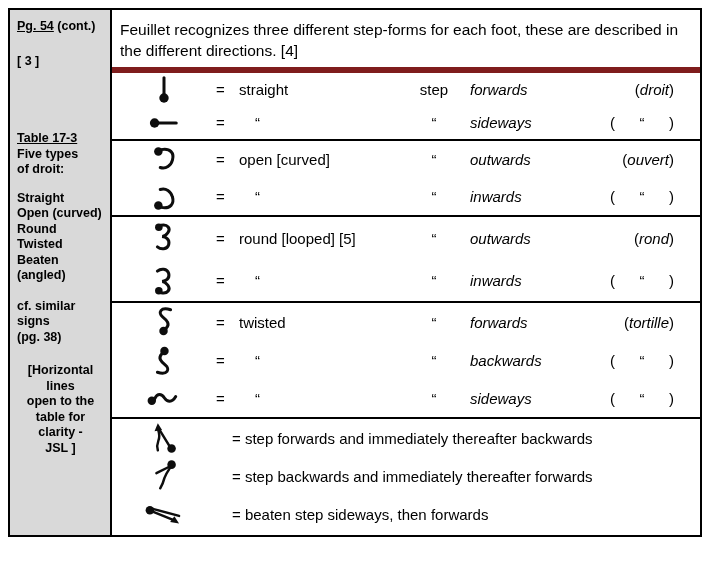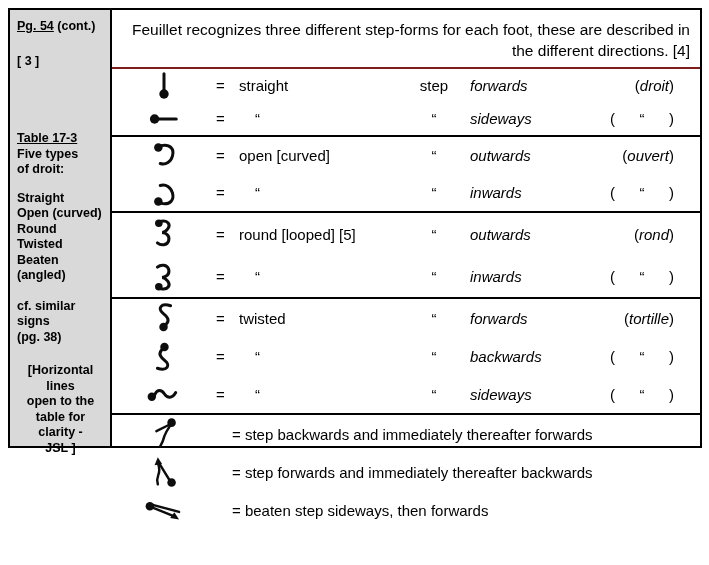--- a/index.html
+++ b/index.html
@@ -6,21 +6,21 @@
   html,body { background:#ffffff; }
   body {
     font-family:"Liberation Sans","DejaVu Sans",sans-serif;
     color:#000;
     width:709px; height:565px;
     position:relative;
     overflow:hidden;
   }
   .frame {
     position:absolute; left:8px; top:8px;
-    width:694px; height:440px;
+    width:694px; height:529px;
     border:2px solid #000;
     display:flex;
     background:#fff;
   }
   
   .sidebar {
     width:102px; flex:0 0 102px;
     background:#d9d9d9;
     border-right:2px solid #000;
     padding:9px 6px 6px 7px;
@@ -30,23 +30,22 @@
   .sb-note3 { margin-top:19px; }
   .sb-tableref { margin-top:62px; }
   .sb-types { margin-top:13px; }
   .sb-crossref { margin-top:15px; }
   .sb-jsl { margin-top:18px;text-align:center; }
   
   .main { flex:1; display:flex; flex-direction:column; background:#fff; }
   .hdr {
     padding:9px 10px 6px 8px;
     font-size:15.5px; line-height:21px;
-    border-bottom:2px solid #7f1d1d;
+    border-bottom:6px solid #7f1d1d;
     flex:0 0 56px;
-    text-align:right;
   }
   .sec { border-bottom:2px solid #000; }
   .sec.last { border-bottom:none; flex:1; display:flex; flex-direction:column; }
   .row {
     display:flex; align-items:center;
     padding-right:26px;
     font-size:15px;
   }
   .sec1 .row { height:33px; }
   .sec2 .row { height:37px; }
@@ -281,37 +280,37 @@
               <span>)</span>
             </span>
           </div>
       </div>
     </section>
 
     <section class="sec sec5 last">
       <div class="row">
         <div class="c-sym">
           <svg class="sym" width="36" height="36" viewBox="0 0 38 38">
-              <circle cx="27" cy="7" r="4.5"></circle>
-              <path class="thin" d="M24 9.5 L11 16"></path>
-              <path class="thin" d="M25 11 Q21 17 19.5 21 Q18 27 15 32"></path>
-            </svg>
-        </div>
-        <div class="combined-text">= step backwards and immediately thereafter forwards</div>
-      </div>
-      <div class="row">
-        <div class="c-sym">
-          <svg class="sym" width="36" height="36" viewBox="0 0 38 38">
               <circle cx="27" cy="30" r="4.5"></circle>
               <path class="thin" d="M24.5 27 L13.5 9"></path>
               <polygon points="12.5,3.5 9,12 17,10.5"></polygon>
               <path class="thin" d="M13 11 Q15 17 13 22 Q11 27 12.5 32"></path>
             </svg>
         </div>
         <div class="combined-text">= step forwards and immediately thereafter backwards</div>
+      </div>
+      <div class="row">
+        <div class="c-sym">
+          <svg class="sym" width="36" height="36" viewBox="0 0 38 38">
+              <circle cx="27" cy="7" r="4.5"></circle>
+              <path class="thin" d="M24 9.5 L11 16"></path>
+              <path class="thin" d="M25 11 Q21 17 19.5 21 Q18 27 15 32"></path>
+            </svg>
+        </div>
+        <div class="combined-text">= step backwards and immediately thereafter forwards</div>
       </div>
       <div class="row">
         <div class="c-sym">
           <svg class="sym" width="42" height="32" viewBox="0 0 44 34">
               <circle cx="7" cy="13" r="4.5"></circle>
               <path class="thin" d="M10 11.5 L38 19"></path>
               <path class="thin" d="M10 14.5 L31 23"></path>
               <polygon points="38,27 28.5,25.5 33,19.5"></polygon>
             </svg>
         </div>

